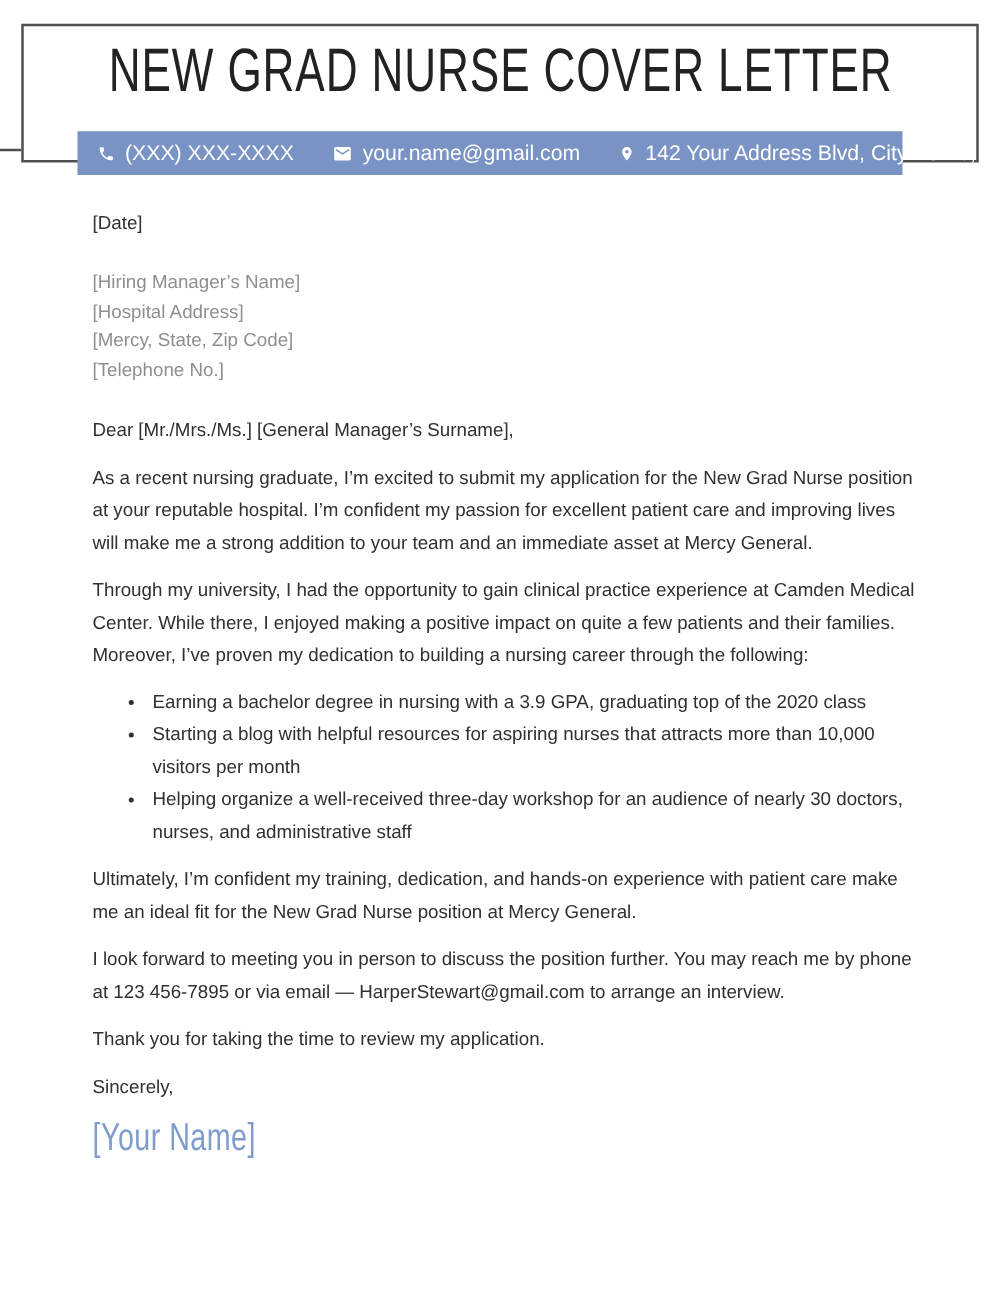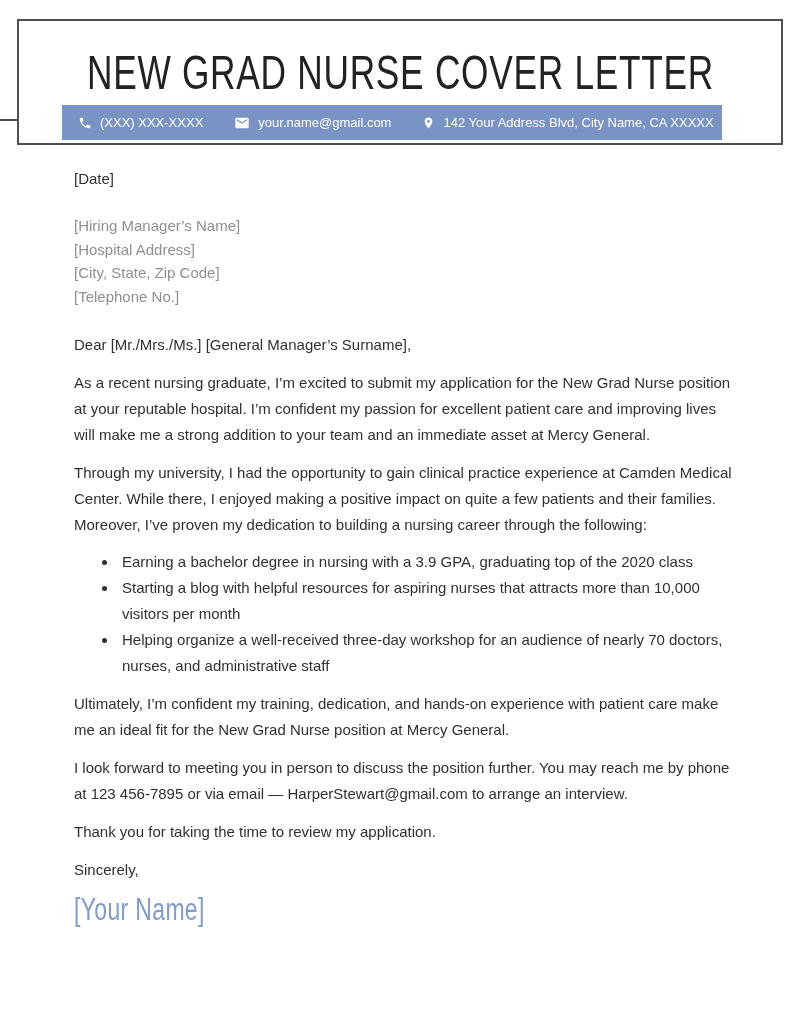--- a/index.html
+++ b/index.html
@@ -17,21 +17,21 @@
     position: absolute;
     left: 17px;
     top: 19px;
     width: 762px;
     height: 98px;
     border: 2px solid var(--border-gray, #4f4f4f);
     background: #ffffff;
     display: flex;
     justify-content: center;
     align-items: flex-start;
-    padding-top: 24px;
+    padding-top: 9px;
     z-index: 1;
   }
   .bottom-line-ext {
     position: absolute;
     left: 0;
     top: 119px;
     width: 20px;
     height: 2px;
     background: var(--border-gray, #4f4f4f);
     z-index: 0;
@@ -58,21 +58,21 @@
     box-sizing: border-box;
     padding: 0 16px;
     gap: 31px;
     z-index: 3;
   }
   .contact-item {
     display: flex;
     align-items: center;
     gap: 8px;
     color: #ffffff;
-    font-size: 13px;
+    font-size: 17px;
     white-space: nowrap;
   }
   .contact-item svg { display: block; flex: 0 0 auto; }
 
   
   .letter-body {
     position: absolute;
     left: 74px;
     top: 167px;
     width: 660px;
@@ -143,33 +143,33 @@
       <span>142 Your Address Blvd, City Name, CA XXXXX</span>
     </div>
   </div>
 
   <div class="letter-body">
     <p class="date-line">[Date]</p>
 
     <div class="recipient-block">
       <div class="recipient-line">[Hiring Manager’s Name]</div>
       <div class="recipient-line">[Hospital Address]</div>
-      <div class="recipient-line">[City, State, Zip Code]</div>
+      <div class="recipient-line">[Mercy, State, Zip Code]</div>
       <div class="recipient-line">[Telephone No.]</div>
     </div>
 
     <p class="greeting">Dear [Mr./Mrs./Ms.] [General Manager’s Surname],</p>
 
     <p class="para">As a recent nursing graduate, I’m excited to submit my application for the New Grad Nurse position at your reputable hospital. I’m confident my passion for excellent patient care and improving lives will make me a strong addition to your team and an immediate asset at Mercy General.</p>
     <p class="para">Through my university, I had the opportunity to gain clinical practice experience at Camden Medical Center. While there, I enjoyed making a positive impact on quite a few patients and their families. Moreover, I’ve proven my dedication to building a nursing career through the following:</p>
 
     <ul class="accomplishments">
       <li>Earning a bachelor degree in nursing with a 3.9 GPA, graduating top of the 2020 class</li>
       <li>Starting a blog with helpful resources for aspiring nurses that attracts more than 10,000 visitors per month</li>
-      <li>Helping organize a well-received three-day workshop for an audience of nearly 70 doctors, nurses, and administrative staff</li>
+      <li>Helping organize a well-received three-day workshop for an audience of nearly 30 doctors, nurses, and administrative staff</li>
     </ul>
 
     <p class="para">Ultimately, I’m confident my training, dedication, and hands-on experience with patient care make me an ideal fit for the New Grad Nurse position at Mercy General.</p>
     <p class="para">I look forward to meeting you in person to discuss the position further. You may reach me by phone at 123 456-7895 or via email — HarperStewart@gmail.com to arrange an interview.</p>
     <p class="para">Thank you for taking the time to review my application.</p>
 
     <p class="signoff">Sincerely,</p>
     <div class="signature">[Your Name]</div>
   </div>
 

